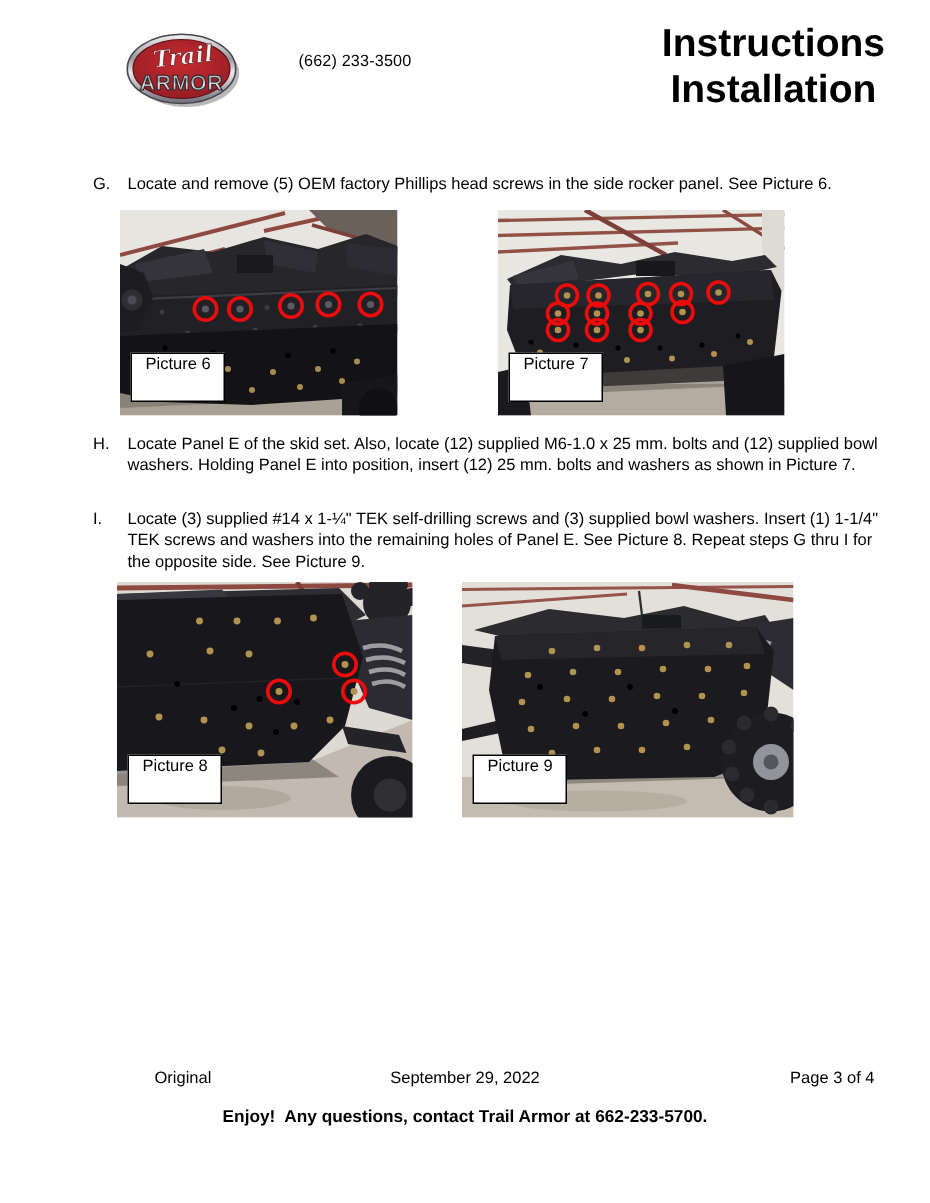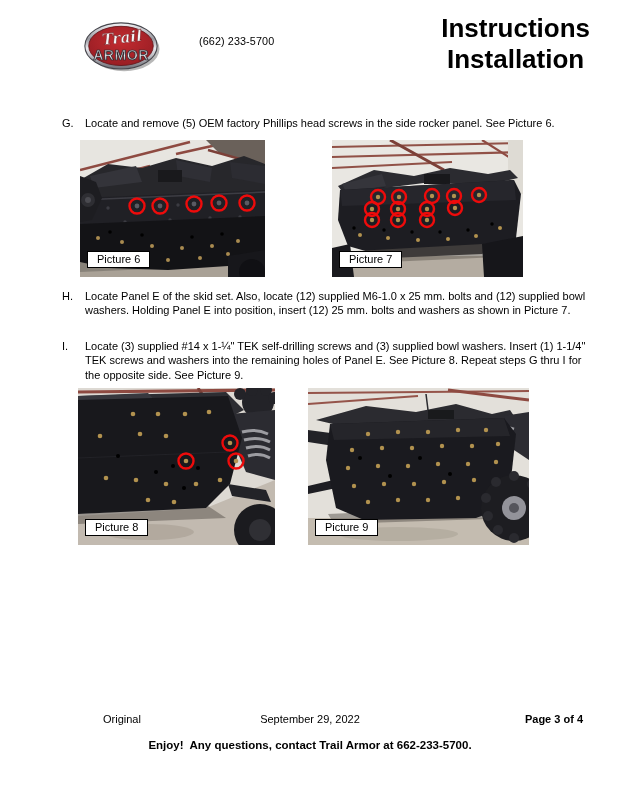--- a/index.html
+++ b/index.html
@@ -18,26 +18,26 @@
   .step-label{flex:0 0 23px;}
   .step-text{flex:1;}
   
   .pic{position:absolute;}
   .pic svg{display:block;width:100%;height:100%;}
   #pic6{left:80px;top:140px;width:185px;height:137px;}
   #pic7{left:332px;top:140px;width:191px;height:137px;}
   #pic8{left:78px;top:388px;width:197px;height:157px;}
   #pic9{left:308px;top:388px;width:221px;height:157px;}
   .pic-label{position:absolute;left:7px;bottom:9px;background:#fff;border:1.6px solid #000;
-    padding:1px 9px 2px;font-size:11px;white-space:nowrap;}
+    padding:1px 9px 18px;font-size:11px;white-space:nowrap;}
   
   .footer-row{position:absolute;top:713px;left:0;width:100%;height:14px;font-size:11px;}
   .footer-rev{position:absolute;left:103px;}
   .footer-date{position:absolute;left:50%;transform:translateX(-50%);}
-  .footer-page{position:absolute;right:37px;font-weight:bold;}
+  .footer-page{position:absolute;right:37px;}
   .enjoy{position:absolute;top:739px;left:0;width:100%;text-align:center;
     font-weight:bold;font-size:11.5px;}
 </style>
 </head>
 <body>
 
 <div class="page">
 
   <div class="logo-wrap">
     <svg viewBox="0 0 104 70">
@@ -55,21 +55,21 @@
       </defs>
       <ellipse cx="56" cy="39" rx="46" ry="29" fill="rgba(30,30,30,0.32)"></ellipse>
       <ellipse cx="52" cy="35" rx="47" ry="30" fill="url(#silver)" stroke="#46464c" stroke-width="1.4"></ellipse>
       <ellipse cx="52" cy="35" rx="42" ry="25.5" fill="url(#redg)" stroke="#5d1014" stroke-width="1"></ellipse>
       <text x="54" y="31" text-anchor="middle" font-family="DejaVu Serif, serif" font-style="italic" font-weight="bold" font-size="20" fill="#f3f3f5" stroke="#6e1216" stroke-width="0.6" transform="rotate(-6 54 31)">Trail</text>
       <text x="52" y="53" text-anchor="middle" font-family="Liberation Sans, sans-serif" font-weight="bold" font-size="18.5" letter-spacing="0.5" fill="url(#silver)" stroke="#27272b" stroke-width="0.9">ARMOR</text>
     </svg>
   </div>
 
   <div class="contact">
-    <div>(662) 233-5700</div>
+    <div>(662) 233-3500</div>
   </div>
 
   <div class="doc-title">
     <div>Instructions</div>
     <div>Installation</div>
   </div>
 
   <div class="step" style="top:116px">
     <span class="step-label">G.</span>
     <span class="step-text">Locate and remove (5) OEM factory Phillips head screws in the side rocker panel. See Picture 6.</span>

